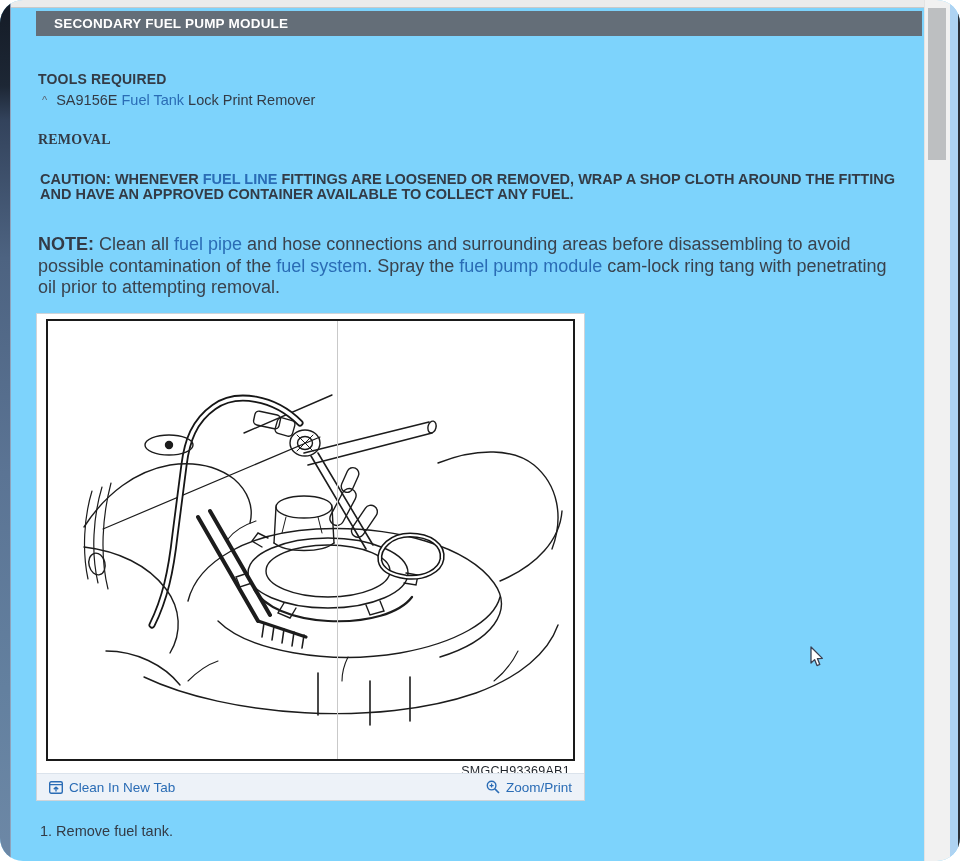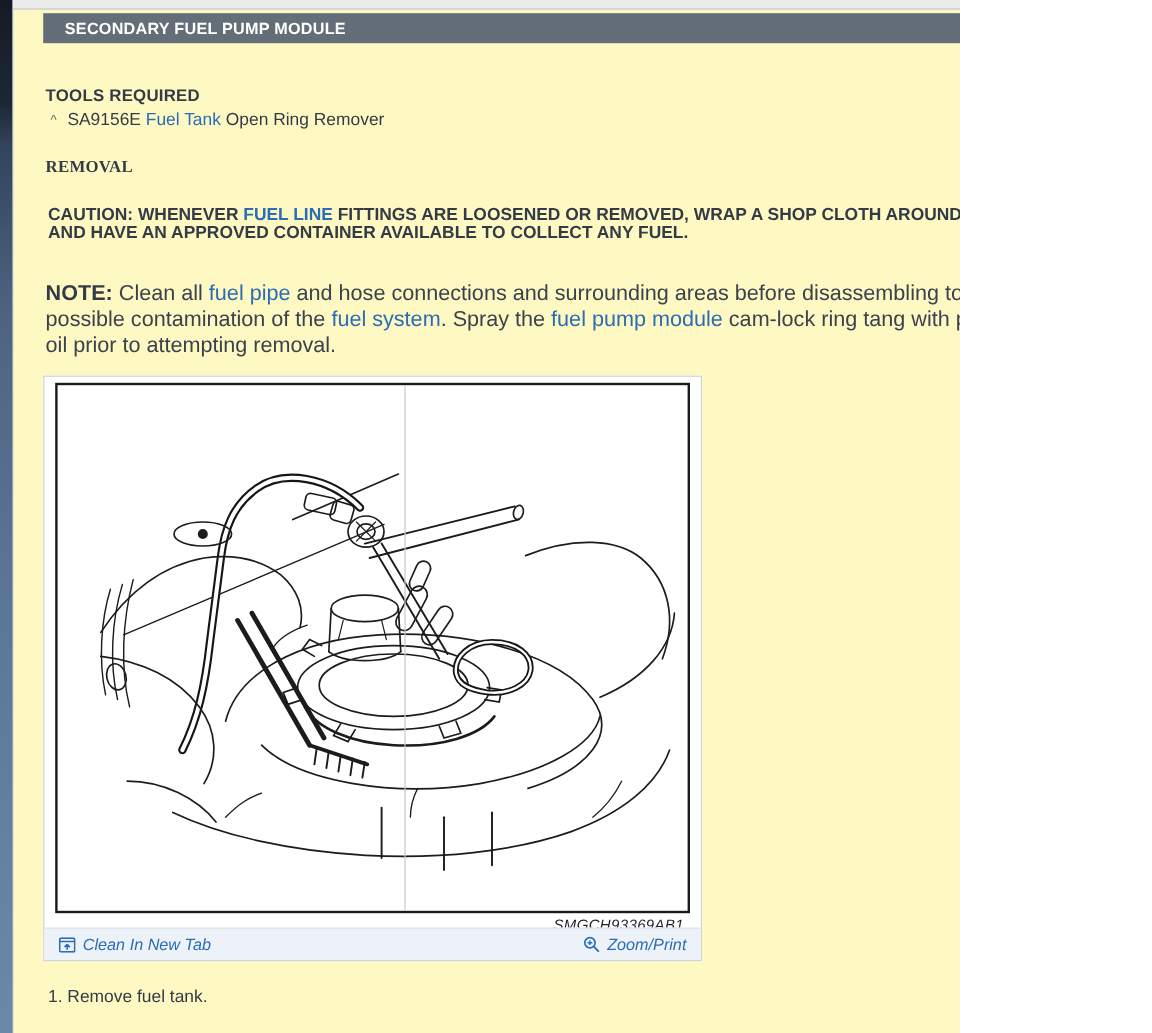--- a/index.html
+++ b/index.html
@@ -1,17 +1,17 @@
 <!DOCTYPE html>
 <html><head>
 <meta charset="utf-8">
 <style>
   html,body{margin:0;padding:0;}
   body{font-family:"Liberation Sans", sans-serif; background:#fff;}
-  .screen{position:relative;width:800px;height:861px;overflow:hidden;background:#fef9c3;}
+  .screen{position:relative;width:960px;height:861px;overflow:hidden;background:#7dd3fc;border-radius:23px;}
 
   
   .left-strip{position:absolute;left:0;top:0;width:10px;height:861px;
     background:linear-gradient(180deg,#141b26 0%,#1d2735 10%,#33435c 14%,#4d6381 30%,#5b7494 55%,#63809f 80%,#6d88a6 100%);
     border-right:1px solid #8fa3bc;}
   .top-strip{position:absolute;left:11px;top:0;width:913px;height:7px;background:#ebebeb;border-bottom:1px solid #c9c9c9;}
   .scroll-track{position:absolute;left:924px;top:0;width:26px;height:861px;background:#f1f1f1;border-left:1px solid #e3e3e3;}
   .scroll-thumb{position:absolute;left:928px;top:8px;width:18px;height:152px;background:#bdbfc1;}
   .blue-strip{position:absolute;left:950px;top:0;width:8px;height:861px;background:#aed3f2;}
   .dark-edge{position:absolute;left:958px;top:0;width:2px;height:861px;background:#2b2f36;}
@@ -23,21 +23,21 @@
   .h-small{position:absolute;left:38px;font-size:14px;font-weight:bold;color:#333b46;letter-spacing:.2px;}
   .tool-line{position:absolute;left:42px;top:92px;font-size:14.5px;color:#333b46;}
   .caret{font-size:11px;color:#5a6270;margin-right:9px;vertical-align:1px;}
   a.lnk{color:#2a6cb5;text-decoration:none;cursor:pointer;}
   .caution{position:absolute;left:40px;top:172px;width:860px;font-size:14.5px;line-height:15px;font-weight:bold;color:#333b46;}
   .note{position:absolute;left:38px;top:234px;width:860px;font-size:18px;line-height:21.5px;color:#3a424d;}
   .note b{color:#333b46;}
   .step{position:absolute;left:40px;top:823px;font-size:14.5px;color:#333b46;}
 
   
-  .fig-panel{position:absolute;left:36px;top:313px;width:549px;height:488px;background:#ffffff;border:1px solid #cfd4d9;box-sizing:border-box;font-style:italic;}
+  .fig-panel{position:absolute;left:36px;top:313px;width:549px;height:488px;background:#ffffff;border:1px solid #cfd4d9;box-sizing:border-box;}
   .fig-frame{position:absolute;left:9px;top:5px;width:529px;height:442px;border:2px solid #1a1a1a;box-sizing:border-box;background:#fff;overflow:hidden;}
   .scanline{position:absolute;left:289px;top:0;width:1px;height:442px;background:#c9c9c9;}
   .fig-code{position:absolute;right:14px;top:450px;font-size:12.5px;color:#1f242b;letter-spacing:.3px;}
   .fig-toolbar{position:absolute;left:0;bottom:0;width:100%;height:27px;background:#edf2f8;border-top:1px solid #dbe3ec;
     display:flex;align-items:center;justify-content:space-between;box-sizing:border-box;padding:0 12px;}
   .fig-btn{display:flex;align-items:center;gap:6px;color:#2a6cb5;font-size:13.5px;cursor:pointer;}
   .fig-btn svg{display:block;}
 
   svg.illu{position:absolute;left:0;top:0;}
   .cursor-svg{position:absolute;left:808px;top:646px;}
@@ -53,21 +53,21 @@
   <div class="scroll-thumb"></div>
   <div class="blue-strip"></div>
   <div class="dark-edge"></div>
 
   <div class="section-bar">
     <span>SECONDARY FUEL PUMP MODULE</span>
   </div>
 
   <div class="h-small" style="top:71px;">TOOLS REQUIRED</div>
   <div class="tool-line">
-    <span class="caret">^</span><span>SA9156E </span><a class="lnk">Fuel Tank</a><span> Open Ring Remover</span>
+    <span class="caret">^</span><span>SA9156E </span><a class="lnk">Fuel Tank</a><span> Lock Print Remover</span>
   </div>
 
   <div class="h-small" style="top:132px;font-family:Liberation Serif, serif;">REMOVAL</div>
 
   <div class="caution">
     <span>CAUTION:</span><span> WHENEVER </span><a class="lnk">FUEL LINE</a><span> FITTINGS ARE LOOSENED OR REMOVED, WRAP A SHOP CLOTH AROUND THE FITTING AND HAVE AN APPROVED CONTAINER AVAILABLE TO COLLECT ANY FUEL.</span>
   </div>
 
   <div class="note">
     <b>NOTE:</b><span> Clean all </span><a class="lnk">fuel pipe</a><span> and hose connections and surrounding areas before disassembling to avoid possible contamination of the </span><a class="lnk">fuel system</a><span>. Spray the </span><a class="lnk">fuel pump module</a><span> cam-lock ring tang with penetrating oil prior to attempting removal.</span>

